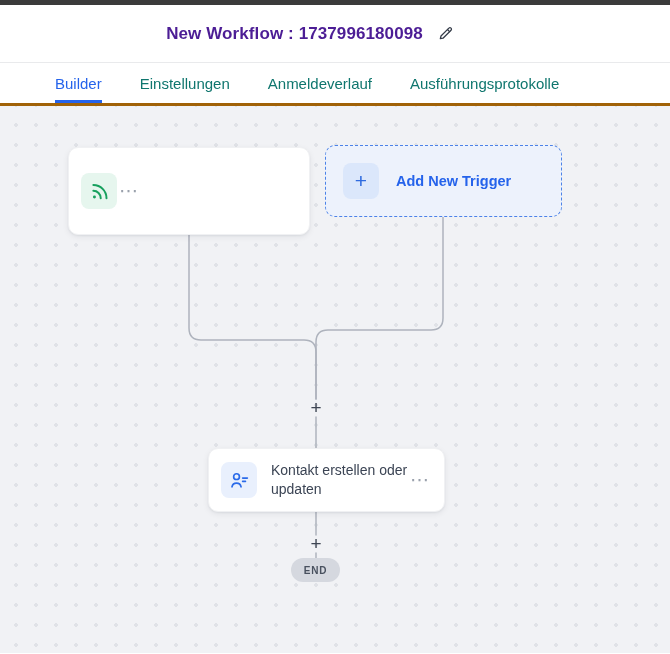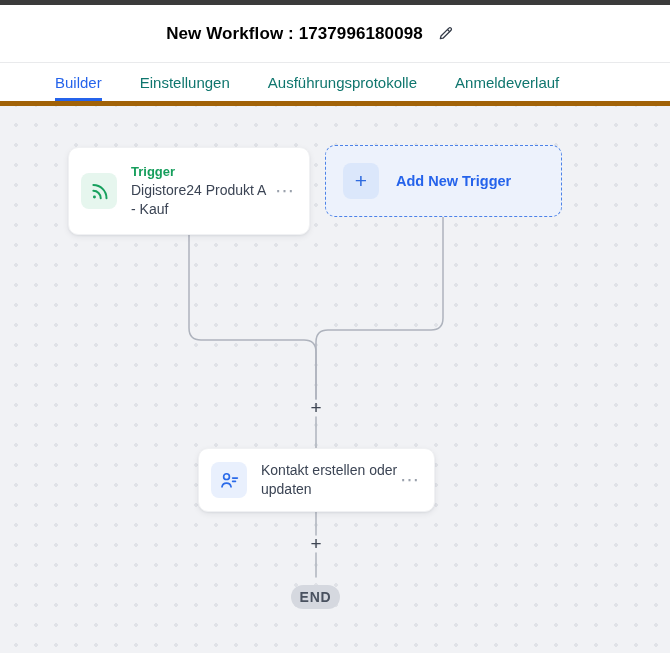--- a/index.html
+++ b/index.html
@@ -5,41 +5,41 @@
   * { margin:0; padding:0; box-sizing:border-box; }
   html,body { width:670px; height:654px; overflow:hidden; }
   body { font-family:"Liberation Sans", sans-serif; background:#ffffff; }
 
   .top-strip { height:5px; background:#3b3b3b; width:100%; }
 
   
   .header { height:58px; background:#fff; border-bottom:1px solid #e9eaec;
             display:flex; align-items:center; justify-content:center; }
   .title-row { display:flex; align-items:center; gap:12px; transform:translateX(-24px); }
-  .page-title { font-size:17px; font-weight:700; color:#000000; letter-spacing:.1px; }
+  .page-title { font-size:17px; font-weight:700; color:#4c1d95; letter-spacing:.1px; }
   .edit-btn { background:none; border:none; cursor:pointer; display:flex; align-items:center; padding:2px; }
 
   
-  .tab-bar { height:43px; background:#fff; border-bottom:5px solid #a16207;
+  .tab-bar { height:43px; background:#fff; border-bottom:3px solid #a16207;
              display:flex; align-items:stretch; gap:38px; padding:0 0 0 55px; }
   .tab { font-size:15px; color:#0f766e; display:flex; align-items:center;
          border-bottom:3px solid transparent; padding-top:3px; cursor:pointer; white-space:nowrap; }
   .tab.active { color:#2563eb; border-bottom-color:#2563eb; font-weight:500; }
 
   
   .canvas { position:relative; width:670px; height:547px; background-color:#f1f2f5;
             background-image:radial-gradient(circle, #e0e2e7 1.6px, transparent 1.7px);
             background-size:20px 20px; background-position:6px 9px; overflow:hidden; }
   .connectors { position:absolute; left:0; top:0; pointer-events:none; }
 
   .card { position:absolute; background:#fff; border:1px solid #f0f1f3; border-radius:10px;
           box-shadow:0 1px 2px rgba(16,24,40,.05), 0 2px 6px rgba(16,24,40,.07);
           display:flex; align-items:center; padding:0 12px; cursor:pointer; }
   .trigger-card { left:68px; top:41px; width:242px; height:88px; }
-  .action-card  { left:198px; top:342px; width:237px; height:64px; }
+  .action-card  { left:208px; top:342px; width:237px; height:64px; }
 
   .icon-sq { width:36px; height:36px; border-radius:8px; flex:0 0 36px;
              display:flex; align-items:center; justify-content:center; }
   .icon-sq.green { background:#e6f6ee; }
   .icon-sq.blue  { background:#e9f0fd; }
   .card-text { margin-left:14px; flex:1; min-width:0; }
   .trigger-type { font-size:13px; font-weight:700; color:#169e5c; margin-bottom:2px; }
   .card-name { font-size:14px; color:#3b4454; line-height:1.35; max-width:150px; }
   .more-dots { font-size:19px; color:#9aa1ac; line-height:0; padding:0 2px; cursor:pointer;
                align-self:center; letter-spacing:1px; }
@@ -51,23 +51,23 @@
                           display:flex; align-items:center; justify-content:center;
                           font-size:21px; font-weight:400; color:#2f6bdf; }
   .add-trigger-label { font-size:14.5px; font-weight:700; color:#2563eb; }
 
   .plus-node { position:absolute; width:22px; height:22px; border:none; background:transparent;
                display:flex; align-items:center; justify-content:center;
                font-size:19px; font-weight:500; color:#3e4553; cursor:pointer; }
   .plus-node-1 { left:305px; top:291px; }
   .plus-node-2 { left:305px; top:427px; }
 
-  .end-pill { position:absolute; left:291px; top:479px; width:49px; height:24px;
+  .end-pill { position:absolute; left:291px; top:452px; width:49px; height:24px;
               background:#d5d8df; border-radius:12px; display:flex; align-items:center;
-              justify-content:center; font-size:14px; font-weight:700; color:#49515f;
+              justify-content:center; font-size:10px; font-weight:700; color:#49515f;
               letter-spacing:.8px; }
 </style>
 </head>
 <body>
 
 <div class="top-strip"></div>
 
 <header class="header">
   <div class="title-row">
     <h1 class="page-title">New Workflow : 1737996180098</h1>
@@ -78,22 +78,22 @@
           <path d="M14.8 6.4l2.9 2.9"></path>
         </svg>
       </span>
     </button>
   </div>
 </header>
 
 <nav class="tab-bar">
   <div class="tab active">Builder</div>
   <div class="tab">Einstellungen</div>
+  <div class="tab">Anmeldeverlauf</div>
   <div class="tab">Ausführungsprotokolle</div>
-  <div class="tab">Anmeldeverlauf</div>
 </nav>
 
 <main class="canvas">
 
   <svg class="connectors" width="670" height="547" fill="none" stroke="#aeb3bd" stroke-width="1.5" stroke-linecap="round">
 
     <path d="M189,129 L189,222 Q189,234 201,234 L304,234 Q316,234 316,246 L316,293"></path>
 
     <path d="M443,111 L443,212 Q443,224 431,224 L328,224 Q316,224 316,236 L316,293"></path>
 
@@ -104,24 +104,20 @@
     <path d="M316,447 L316,471"></path>
   </svg>
 
   <div class="card trigger-card">
     <div class="icon-sq green">
       <svg width="21" height="21" viewBox="0 0 24 24" fill="none" stroke="#17a05e" stroke-width="2.3" stroke-linecap="round">
         <path d="M5 11.2 a8.4 8.4 0 0 1 8.4 8.4"></path>
         <path d="M5 4.6 a15 15 0 0 1 15 15"></path>
         <circle cx="6.2" cy="18.4" r="1.7" fill="#17a05e" stroke="none"></circle>
       </svg>
-    </div>
-    <div class="card-text">
-      <div class="trigger-type">Trigger</div>
-      <div class="card-name">Digistore24 Produkt A - Kauf</div>
     </div>
     <div class="more-dots">⋯</div>
   </div>
 
   <button class="add-trigger">
     <span class="plus-sq">+</span>
     <span class="add-trigger-label">Add New Trigger</span>
   </button>
 
   <button class="plus-node plus-node-1">+</button>

